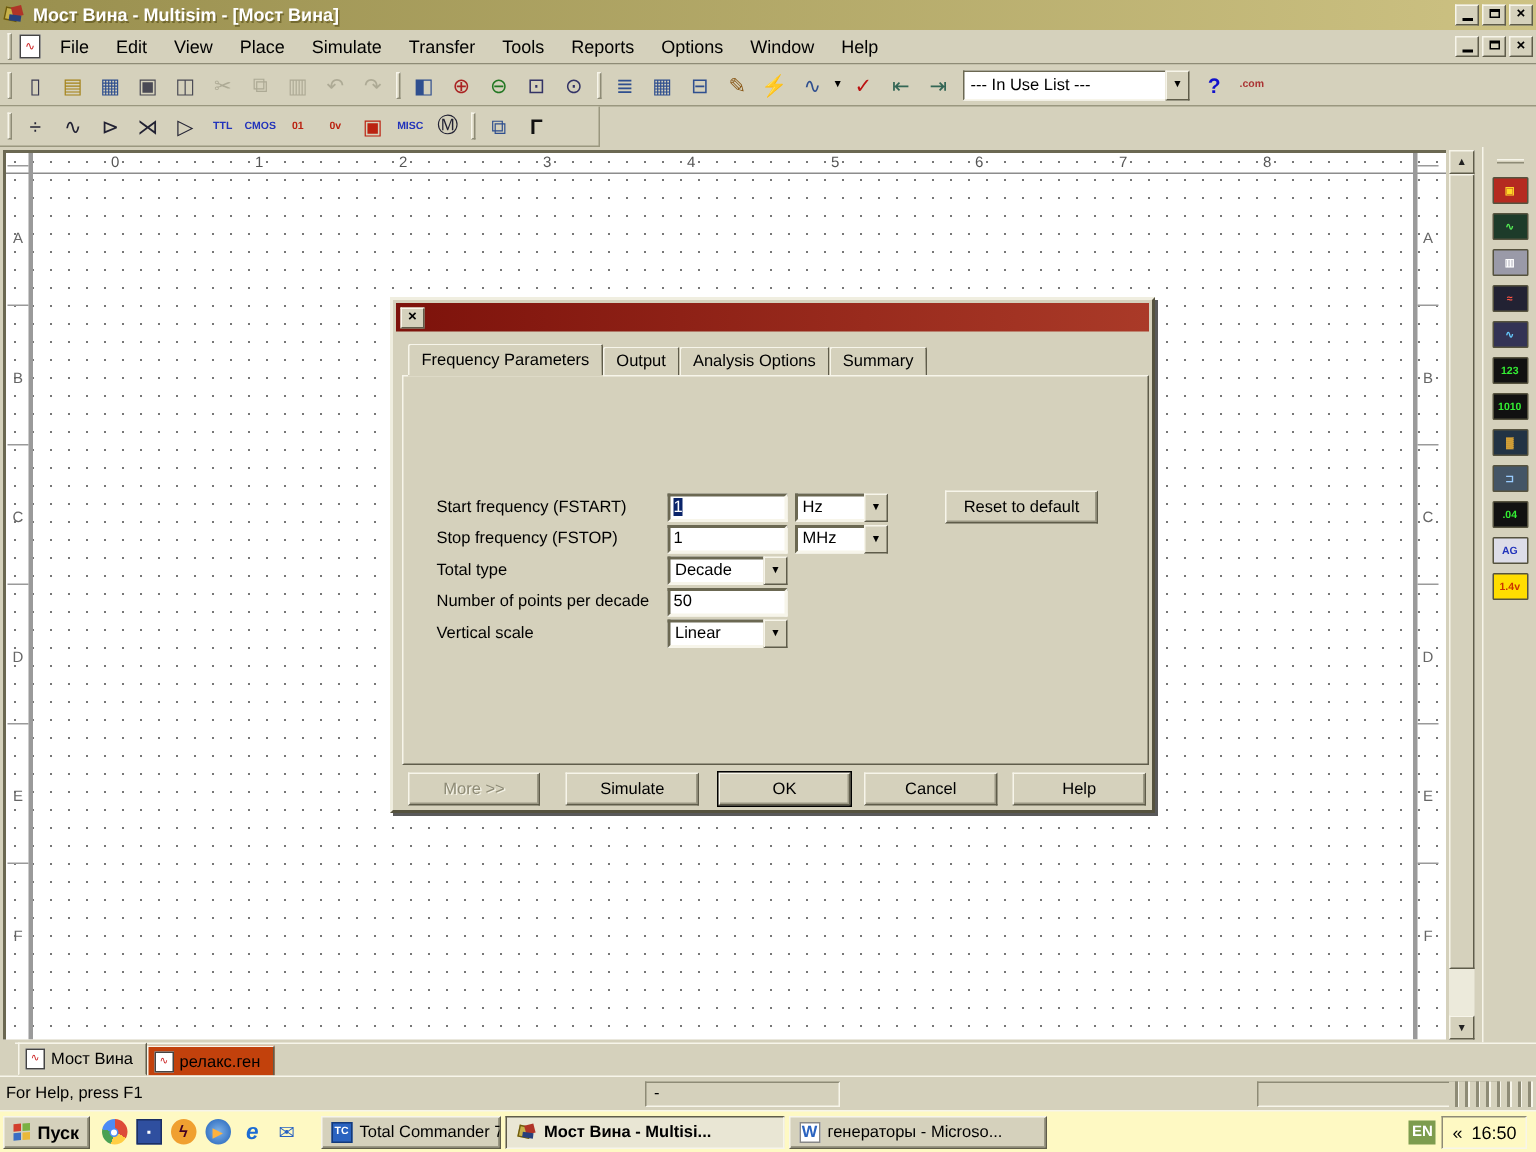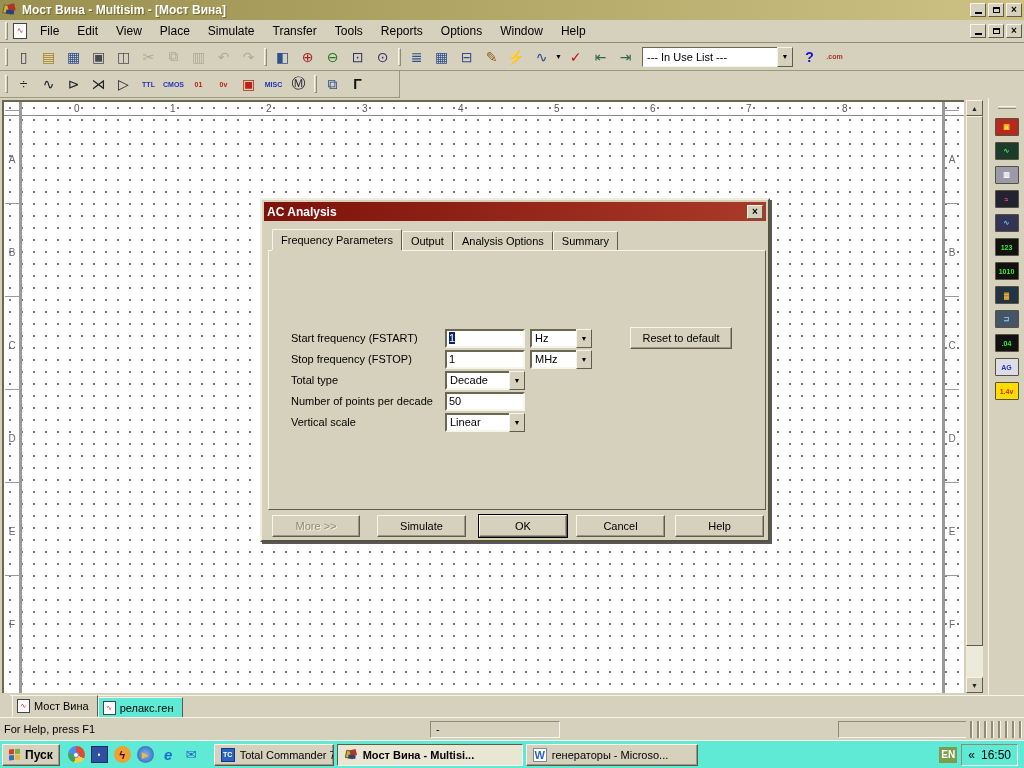--- a/index.html
+++ b/index.html
@@ -109,37 +109,37 @@
   .combo .combo-btn { height:19px; }
   .dlg-btn { position:absolute; height:22px; background:#d5d1bc; text-align:center; line-height:20px;
     border-top:1px solid #f7f5ea; border-left:1px solid #f7f5ea; border-right:1px solid #5f5c4a;
     border-bottom:1px solid #5f5c4a; box-shadow:inset -1px -1px 0 #9b9884; }
   .dlg-btn.default { outline:1px solid #000; }
   .dlg-btn.disabled { color:#8e8b76; text-shadow:1px 1px 0 #f3f1e5; }
 
   
   .sheettabs { position:absolute; left:0; top:695px; width:1024px; height:22px; background:#d5d1bc;
     border-top:1px solid #f7f5ea; display:flex; align-items:flex-end; padding-left:2px;margin-left:10px; }
-  .stab { height:20px; display:flex; align-items:center; gap:4px; padding:0 8px 0 4px; background:#5eead4;
+  .stab { height:20px; display:flex; align-items:center; gap:4px; padding:0 8px 0 4px; background:#c2410c;
     border-top:1px solid #f7f5ea; border-left:1px solid #f7f5ea; border-right:1px solid #5f5c4a; font-size:11px; }
   .stab.active { height:22px; background:#d5d1bc; border-bottom:1px solid #d5d1bc; z-index:2; }
   .mini-doc { width:13px; height:14px; background:#fff; border:1px solid #444; font-size:7px; color:#c22;
     text-align:center; line-height:12px; overflow:hidden; }
 
   
   .statusbar { position:absolute; left:0; top:717px; width:1024px; height:23px; background:#d5d1bc;
     border-top:1px solid #f7f5ea; font-size:11px; }
   .sb-left { position:absolute; left:4px; top:5px; }
   .sb-panel { position:absolute; top:3px; height:17px; border-top:1px solid #8e8b76; border-left:1px solid #8e8b76;
     border-right:1px solid #f7f5ea; border-bottom:1px solid #f7f5ea; padding:1px 5px; }
   .sb-grip { position:absolute; right:2px; top:3px; width:56px; height:17px;
     background:repeating-linear-gradient(to right,#d5d1bc 0 4px,#8e8b76 4px 6px,#f7f5ea 6px 7px); }
 
   
-  .taskbar { position:absolute; left:0; top:740px; width:1024px; height:28px; background:#5eead4;
+  .taskbar { position:absolute; left:0; top:740px; width:1024px; height:28px; background:#fef9c3;
     border-top:1px solid #f7f5ea; display:flex; align-items:center; padding:0 2px; }
   .startbtn { height:22px; display:flex; align-items:center; gap:4px; padding:0 6px; font-weight:bold;
     font-size:12px; background:#d5d1bc; border-top:1px solid #f7f5ea; border-left:1px solid #f7f5ea;
     border-right:1px solid #5f5c4a; border-bottom:1px solid #5f5c4a; box-shadow:inset -1px -1px 0 #9b9884; }
   .flag { position:relative; width:12px; height:11px; display:inline-block; transform:skewY(-4deg); }
   .flag i { position:absolute; width:5px; height:5px; }
   .flag .r { left:0; top:0; background:#d33f2c; } .flag .g { left:6px; top:0; background:#7ab144; }
   .flag .b { left:0; top:6px; background:#3a6ec4; } .flag .y { left:6px; top:6px; background:#e9b83a; }
   .quicklaunch { display:flex; align-items:center; gap:6px; margin:0 8px; }
   .ql { width:17px; height:17px; display:flex; align-items:center; justify-content:center; font-size:13px; }
@@ -292,21 +292,20 @@
           <span class="strip-letter" style="left: 941px; top: 331px;">D</span>
           <span class="strip-div" style="left: 941px; top: 287px;"></span>
           <span class="strip-letter" style="left: 941px; top: 424px;">E</span>
           <span class="strip-div" style="left: 941px; top: 380px;"></span>
           <span class="strip-letter" style="left: 941px; top: 517px;">F</span>
           <span class="strip-div" style="left: 941px; top: 473px;"></span>
         </div>
 
       <div class="dialog">
         <div class="dlg-title">
-          <span class="dlg-title-text">AC Analysis</span>
           <span class="dlg-close">×</span>
         </div>
         <div class="dlg-tabs" id="dlg-tabs">
             <span class="dtab active">Frequency Parameters</span>
             <span class="dtab">Output</span>
             <span class="dtab">Analysis Options</span>
             <span class="dtab">Summary</span>
           </div>
         <div class="dlg-page">
           <div class="fld-label" style="top:81px">Start frequency (FSTART)</div>

